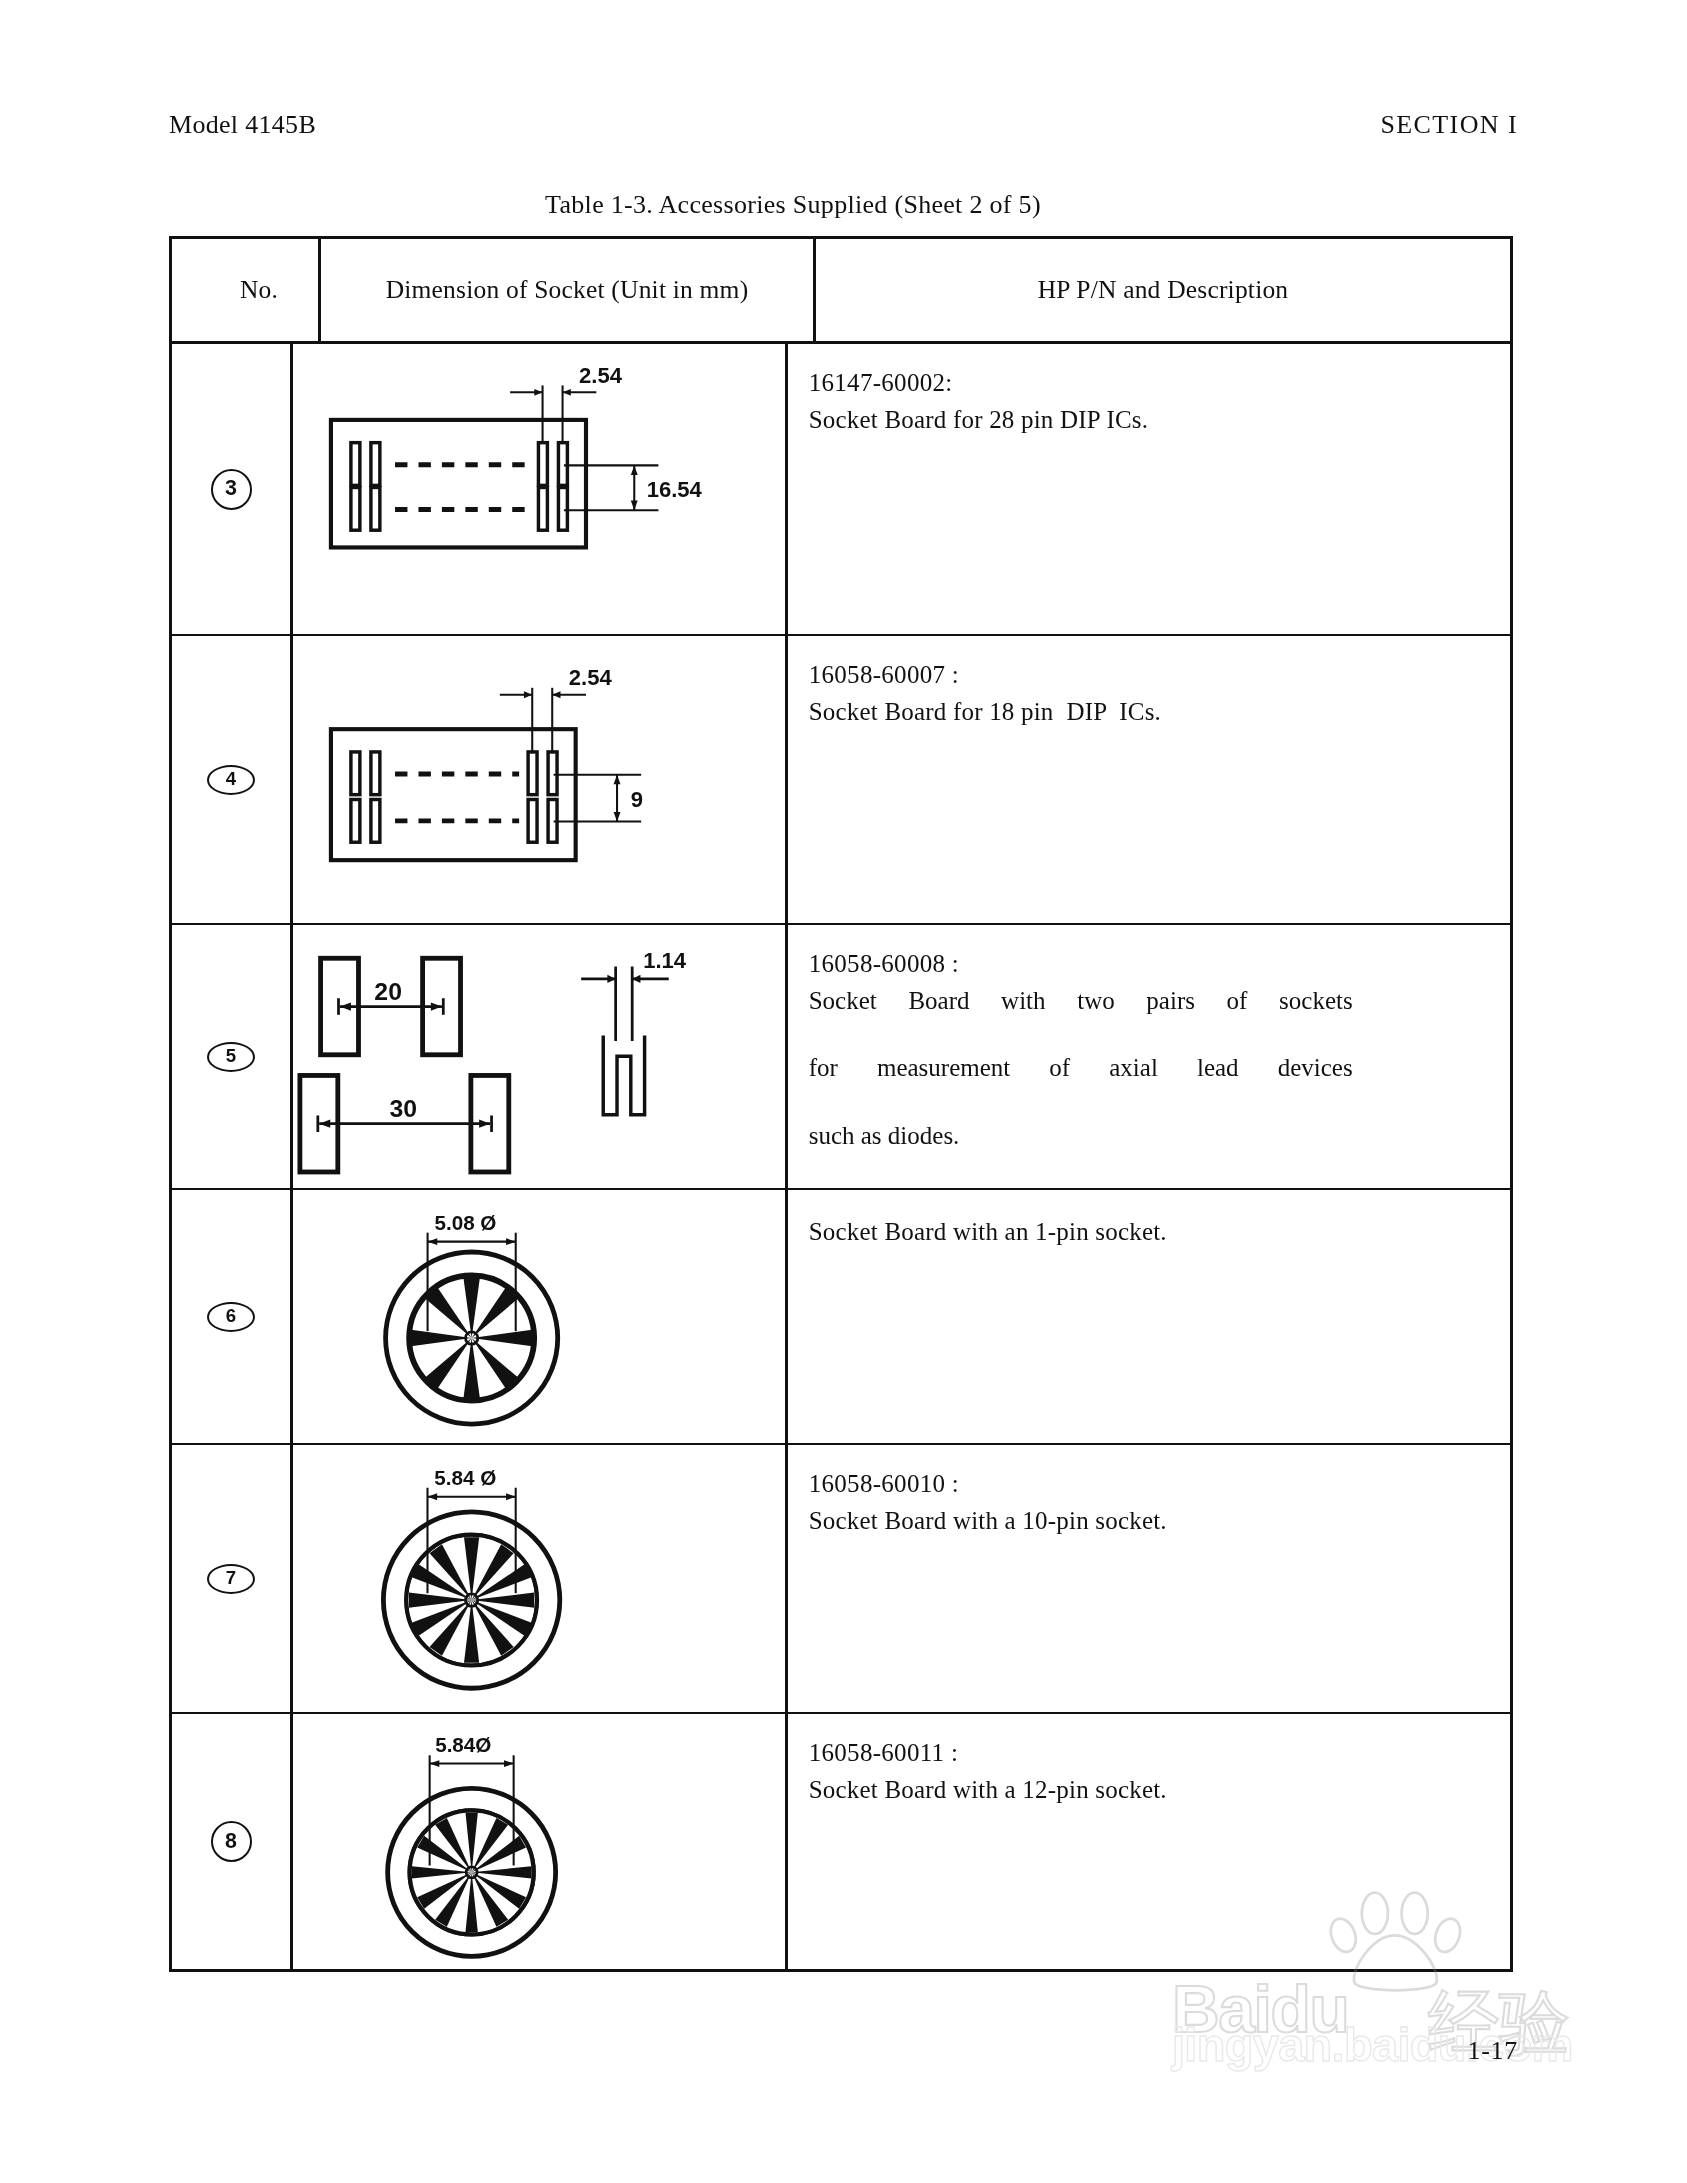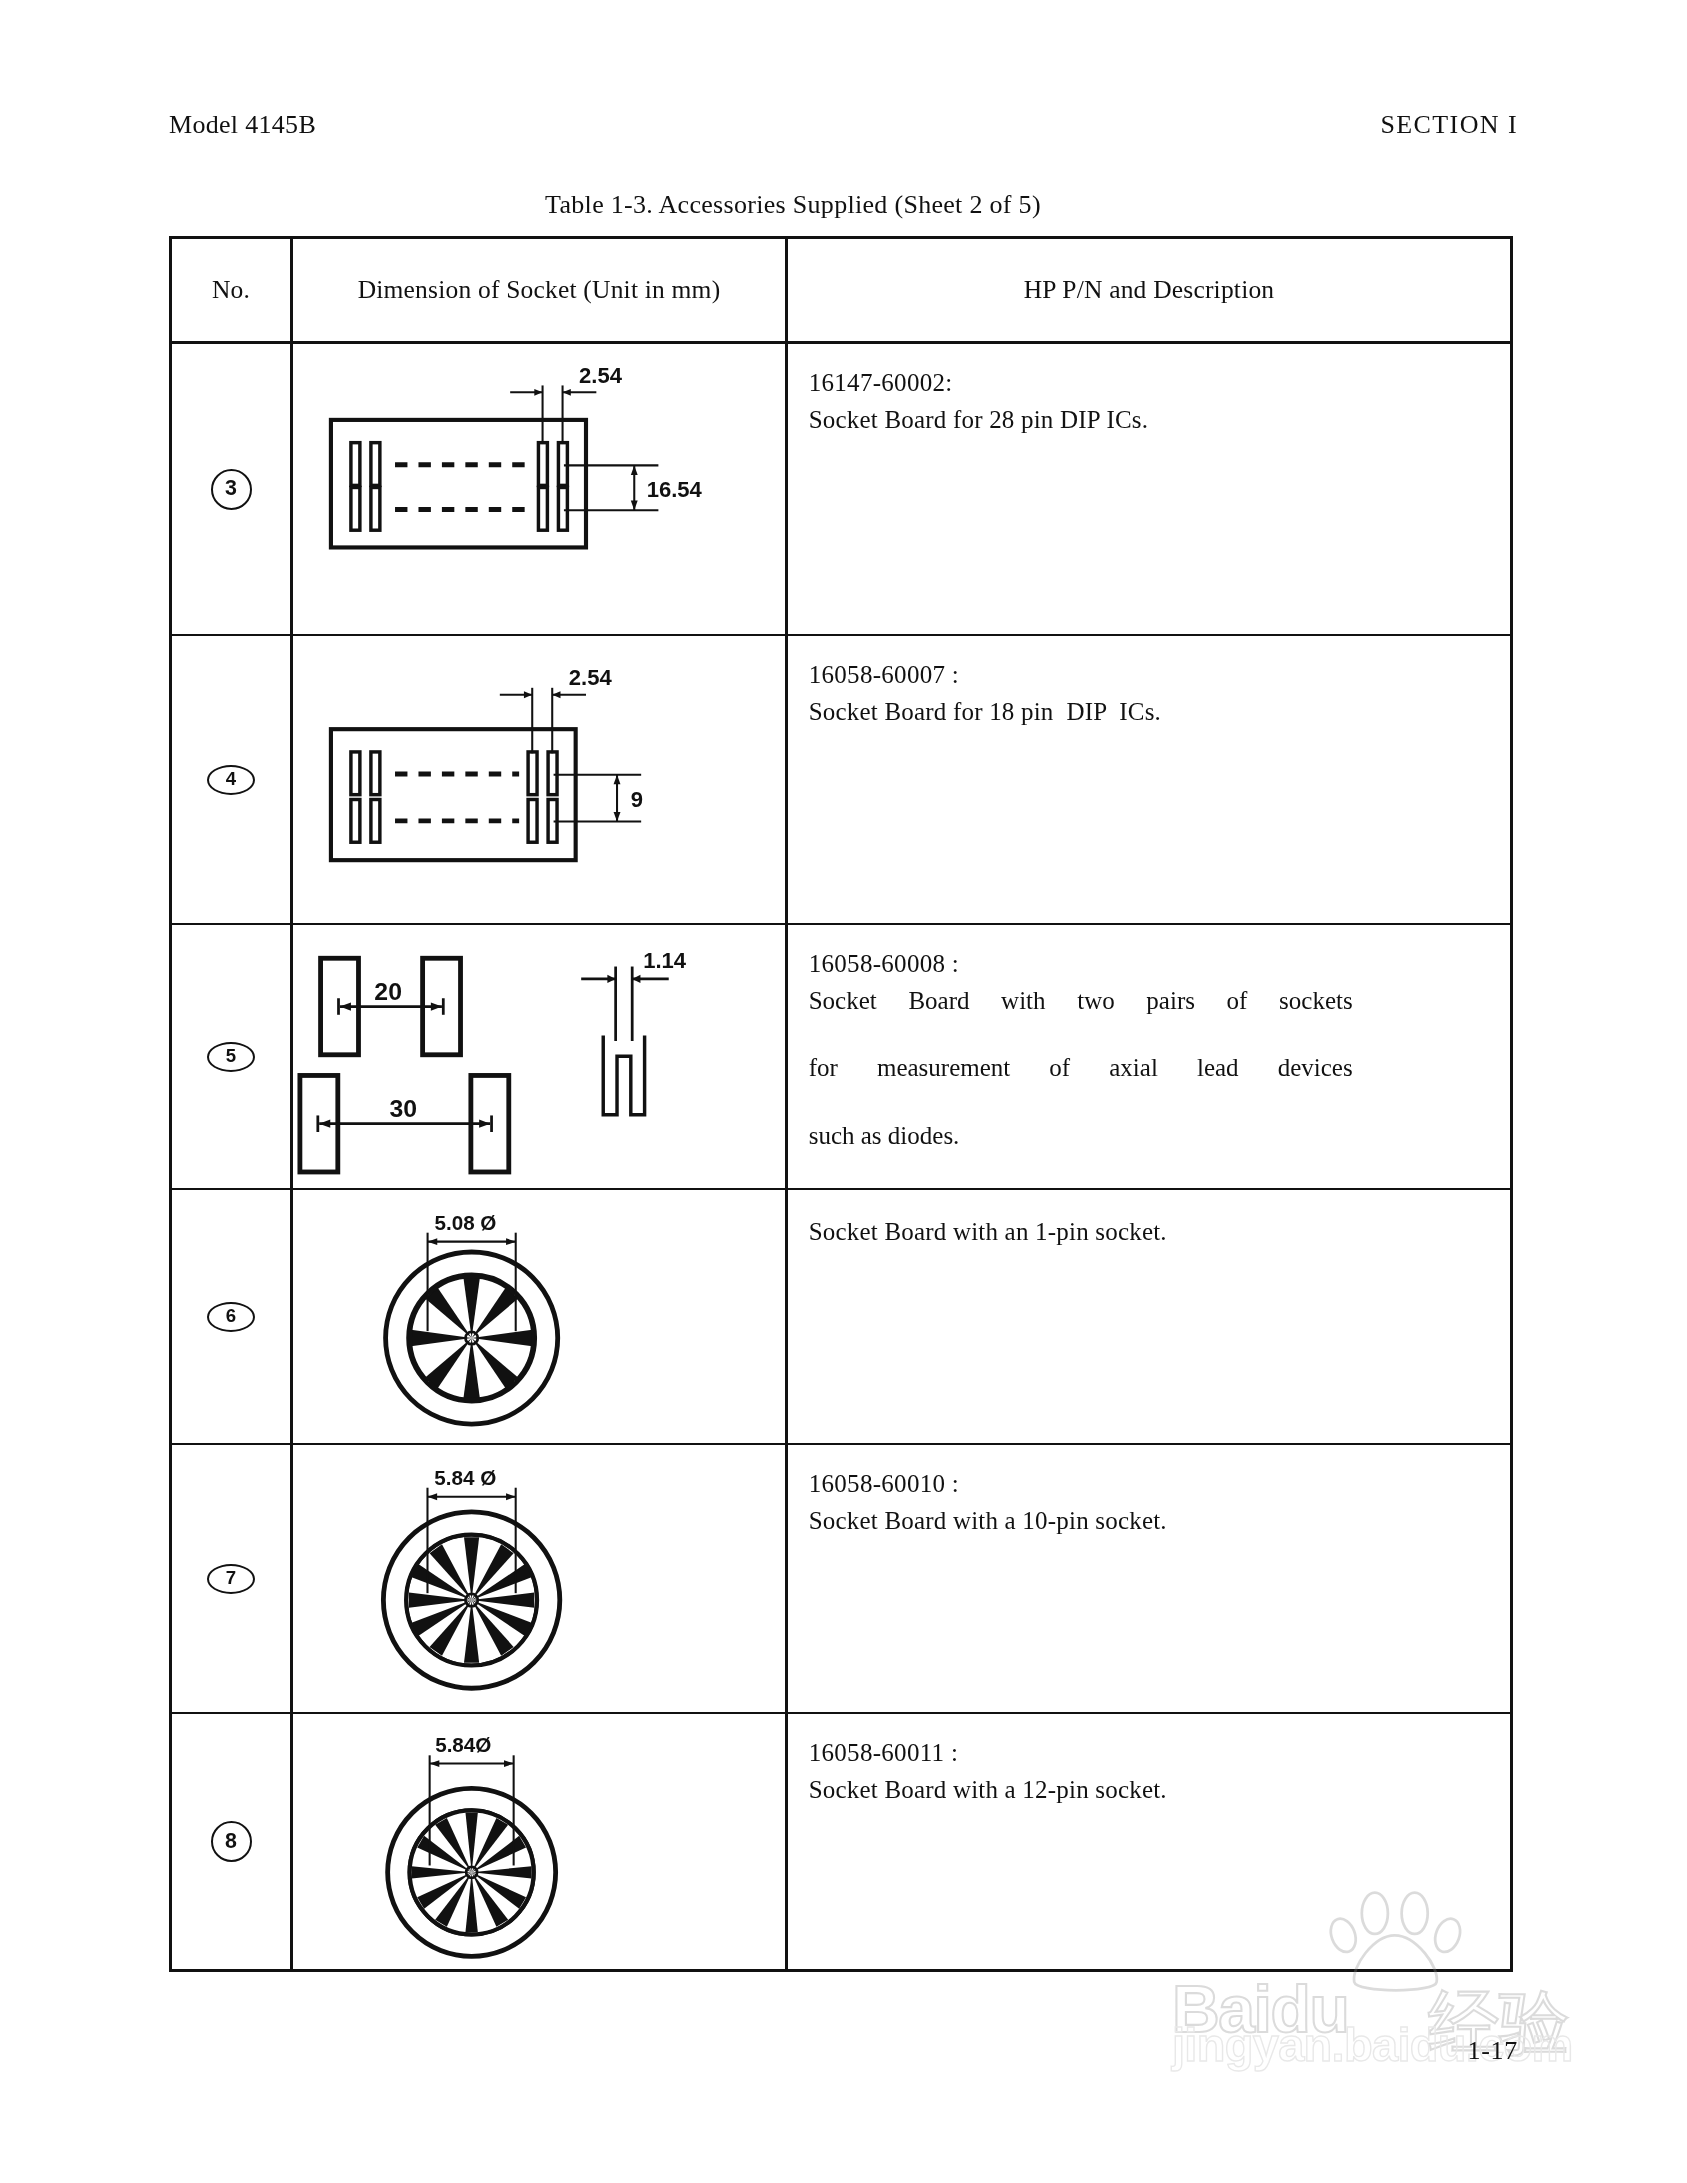--- a/index.html
+++ b/index.html
@@ -60,21 +60,21 @@
     box-sizing: border-box;
   }
   .row {
     position: relative;
     display: flex;
     width: 100%;
     box-sizing: border-box;
     border-bottom: 2.8px solid #111;
   }
   .row:last-child { border-bottom: none; }
-  .row.header-row { border-bottom: 3.4px solid #111; }
+  .row.header-row { border-bottom: 3.4px solid #111; padding-left: 28px; }
 
   .cell-no {
     width: 121px;
     flex: 0 0 121px;
     box-sizing: border-box;
     border-right: 3.4px solid #111;
     display: flex;
     align-items: center;
     justify-content: center;
     position: relative;

